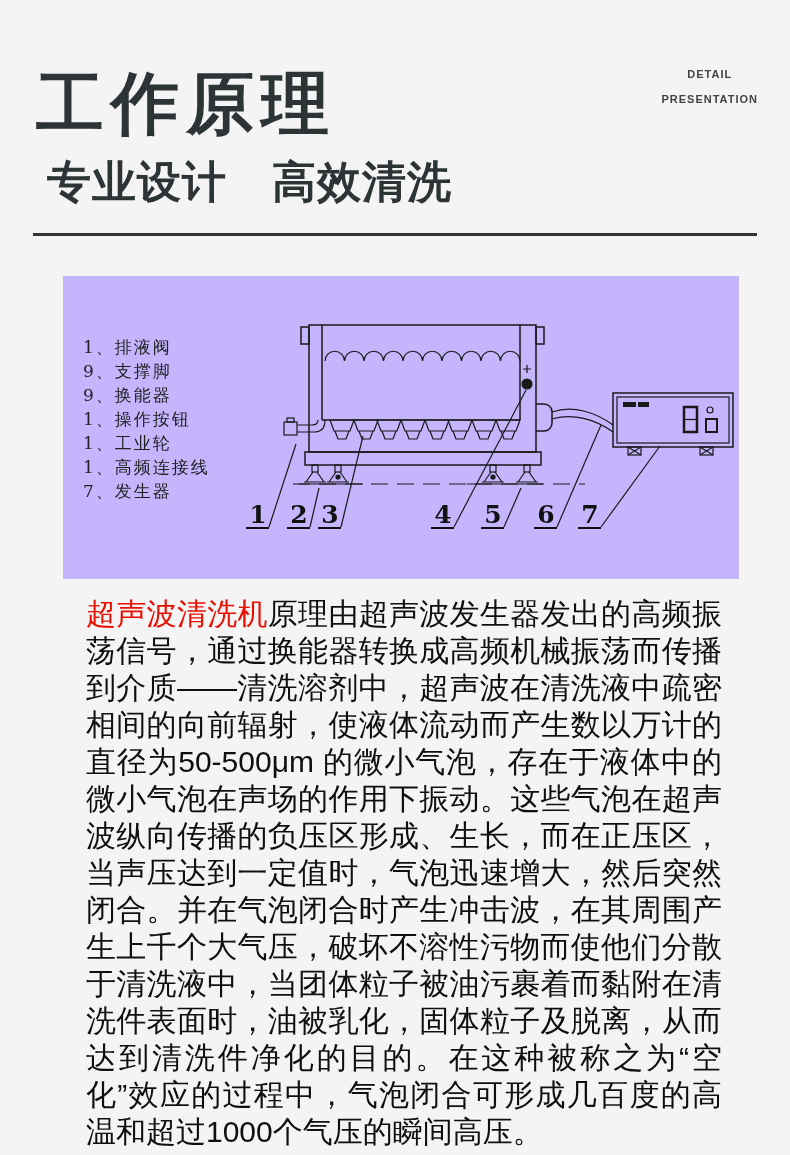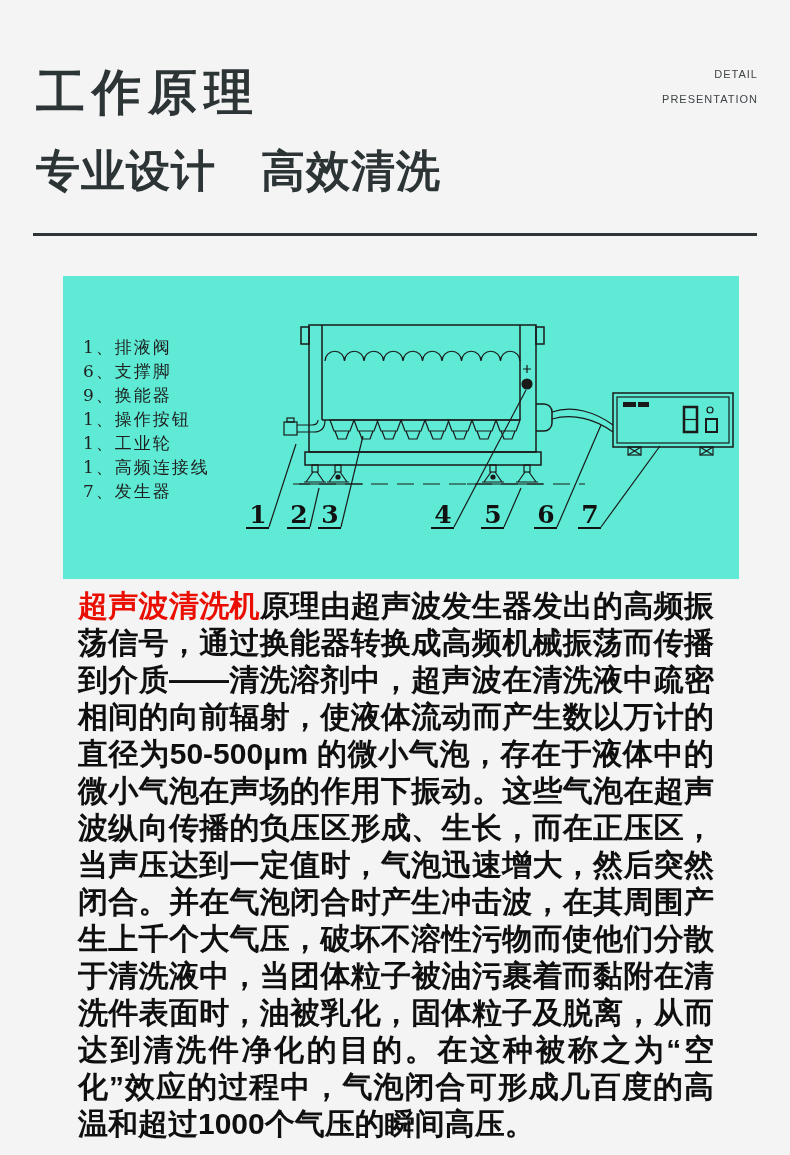--- a/index.html
+++ b/index.html
@@ -5,62 +5,62 @@
   html,body{margin:0;padding:0;}
   .page{
     position:relative;
     width:790px;height:1155px;
     background:#f4f4f5;
     overflow:hidden;
     font-family:"Liberation Sans", sans-serif;
   }
   .tag{
     position:absolute;top:62px;right:32px;
-    text-align:right;
-    font-size:11px;font-weight:400;
+    text-align:center;
+    font-size:11px;font-weight:700;
     letter-spacing:1px;line-height:25px;
     color:#3f4446;
   }
   .title{
     position:absolute;left:36px;top:66px;margin:0;
-    font-size:49px;font-weight:900;letter-spacing:7px;
+    font-size:68px;font-weight:900;letter-spacing:7px;
     color:#2d3436;line-height:1.1;
   }
   .subtitle{
-    position:absolute;left:36px;top:146px;margin:0;
+    position:absolute;left:36px;top:146px;margin:11px;
     font-size:44px;font-weight:900;letter-spacing:1px;
     color:#2d3436;line-height:1.15;
   }
   .divider{
     position:absolute;left:33px;top:233px;
     width:724px;height:3px;background:#2f3436;
   }
   .panel{
     position:absolute;left:63px;top:276px;
-    width:676px;height:303px;background:#5eead4;
+    width:676px;height:303px;background:#c4b5fd;
   }
   .legend{
     position:absolute;left:20px;top:59px;margin:0;padding:0;
     list-style:none;
     font-family:"DejaVu Serif", serif;
     font-size:17px;line-height:24px;letter-spacing:2px;
     color:#1f1f1f;
   }
   .machine{position:absolute;left:0;top:0;width:676px;height:303px;}
   .machine .ln{stroke:#1a1a1a;stroke-width:1.5;fill:none;}
   .machine .thin{stroke:#1a1a1a;stroke-width:1.2;fill:none;}
   .machine .blob{fill:#1a1a1a;stroke:none;}
   .machine text{
     font-family:"DejaVu Serif", serif;
     font-weight:bold;font-size:25px;fill:#111;
   }
   .article{
-    position:absolute;left:78px;top:587px;margin:0;
+    position:absolute;left:78px;top:587px;margin:8px;
     width:636px;
-    font-size:30px;font-weight:700;line-height:37px;
+    font-size:30px;font-weight:400;line-height:37px;
     color:#0f0f0f;text-align:justify;
   }
   .article .hl{color:#e90e00;}
 </style>
 </head>
 <body>
 
 <div class="page">
 
   <div class="tag">
@@ -68,21 +68,21 @@
     <div>PRESENTATION</div>
   </div>
 
   <h1 class="title">工作原理</h1>
   <h2 class="subtitle">专业设计　高效清洗</h2>
   <div class="divider"></div>
 
   <section class="panel">
     <ul class="legend">
       <li>1、排液阀</li>
-      <li>6、支撑脚</li>
+      <li>9、支撑脚</li>
       <li>9、换能器</li>
       <li>1、操作按钮</li>
       <li>1、工业轮</li>
       <li>1、高频连接线</li>
       <li>7、发生器</li>
     </ul>
 
     <svg class="machine" viewBox="0 0 676 303">
 
       <g>

